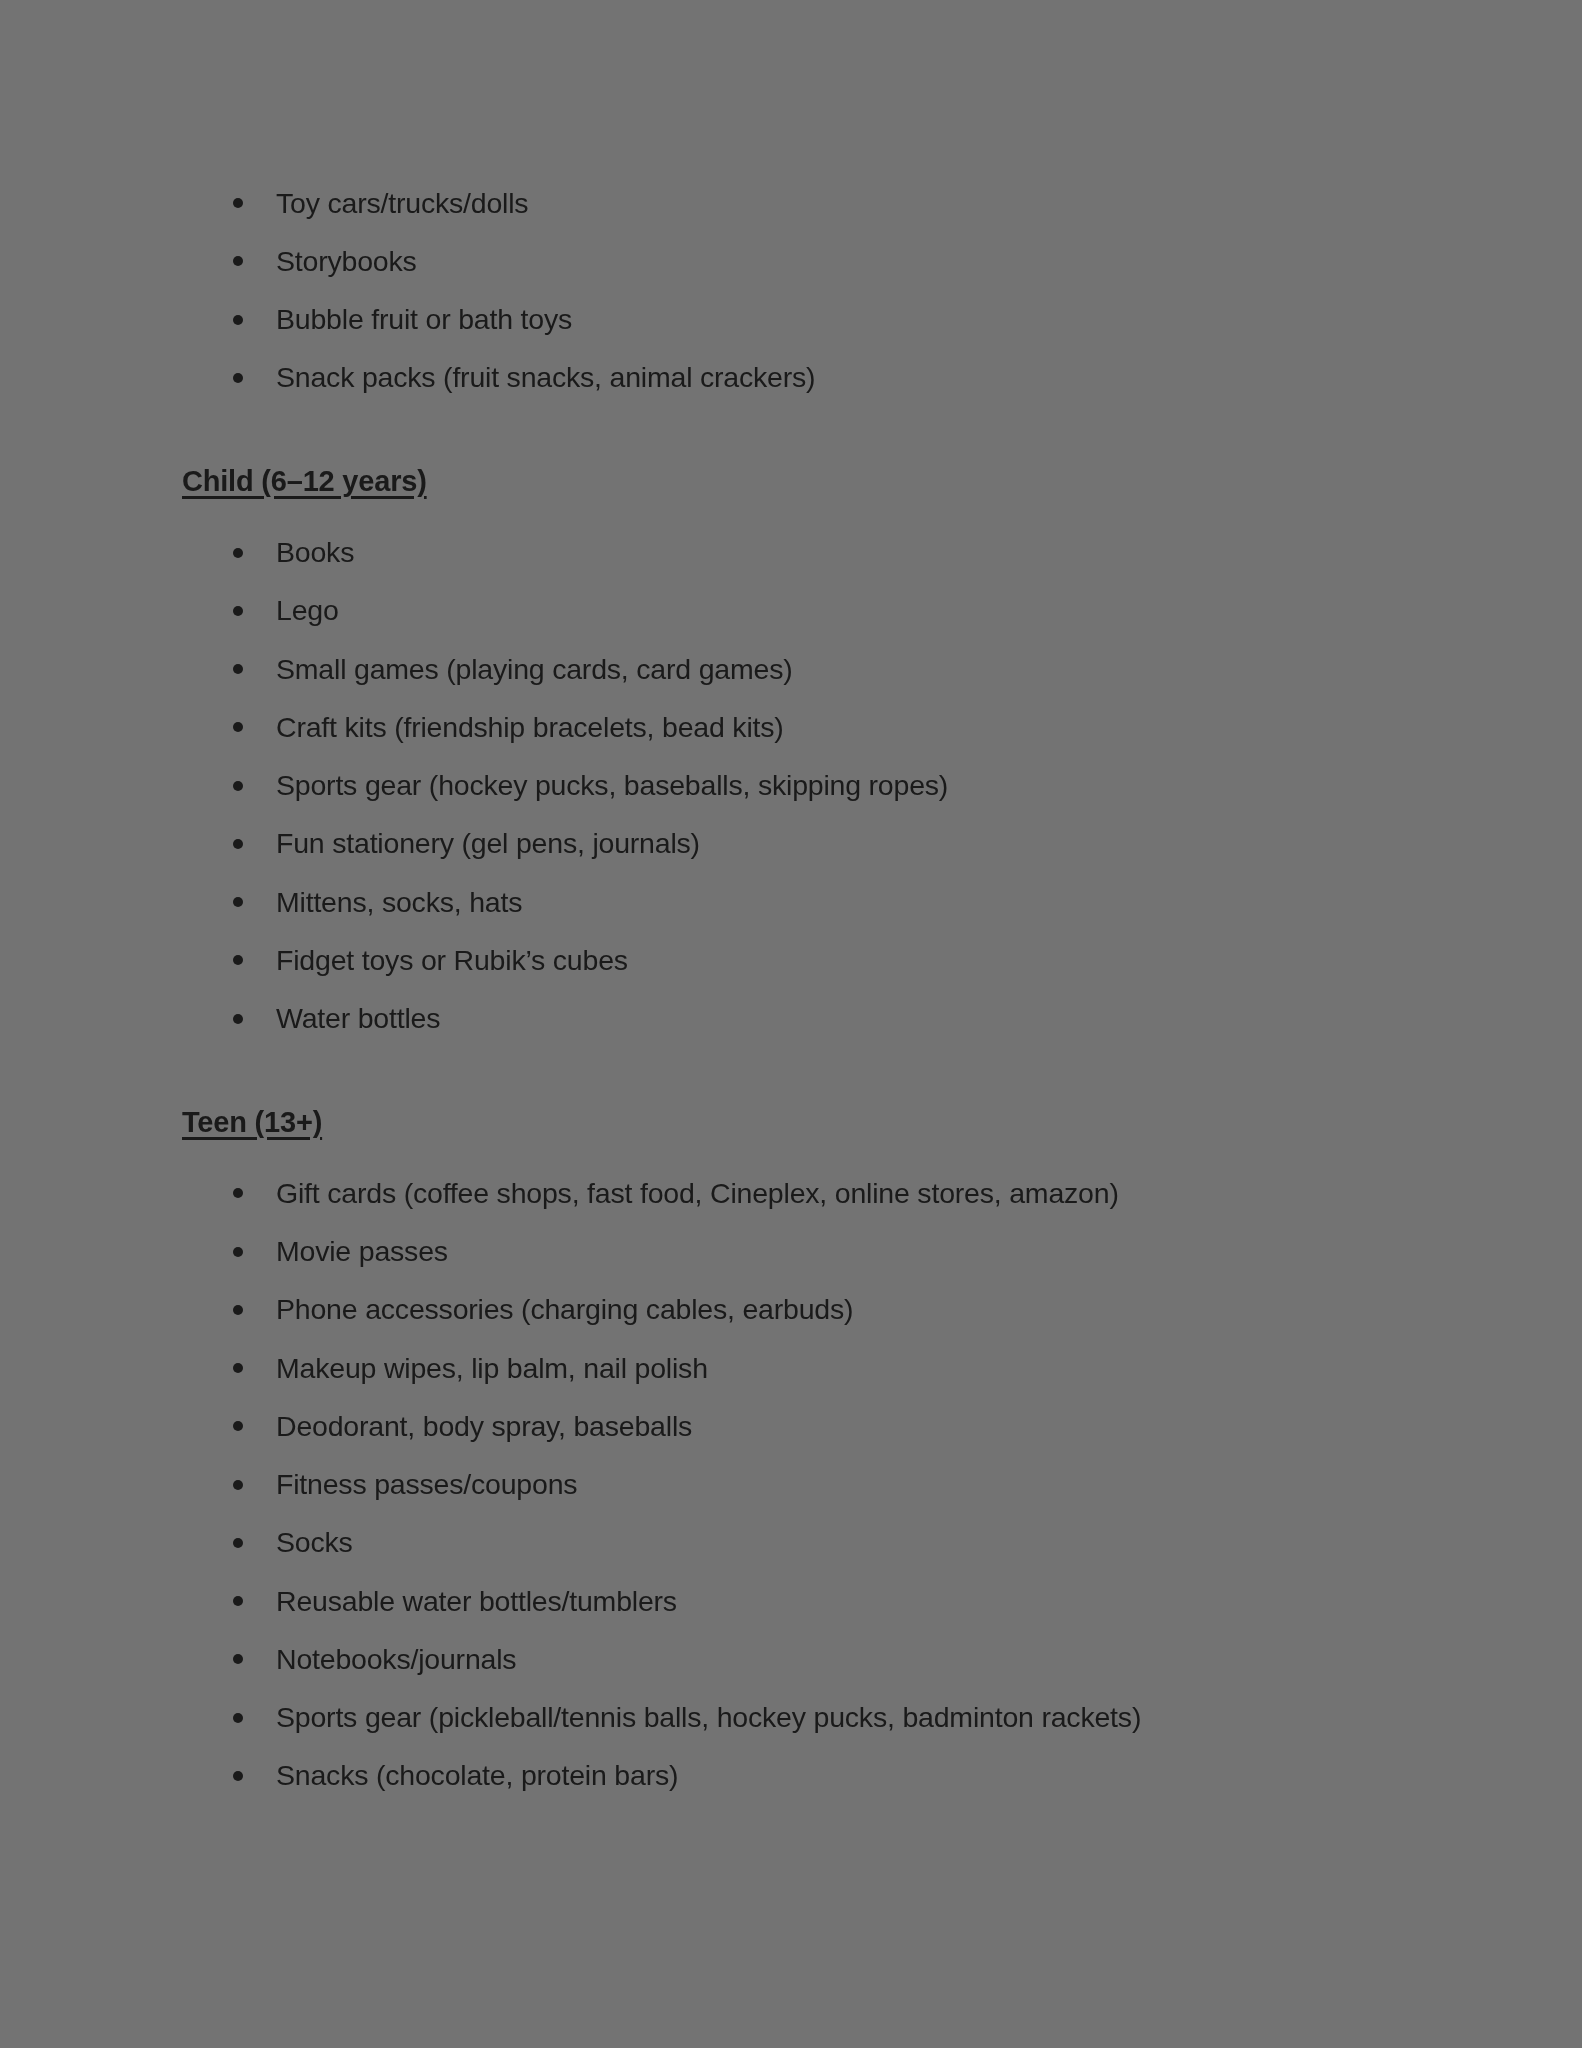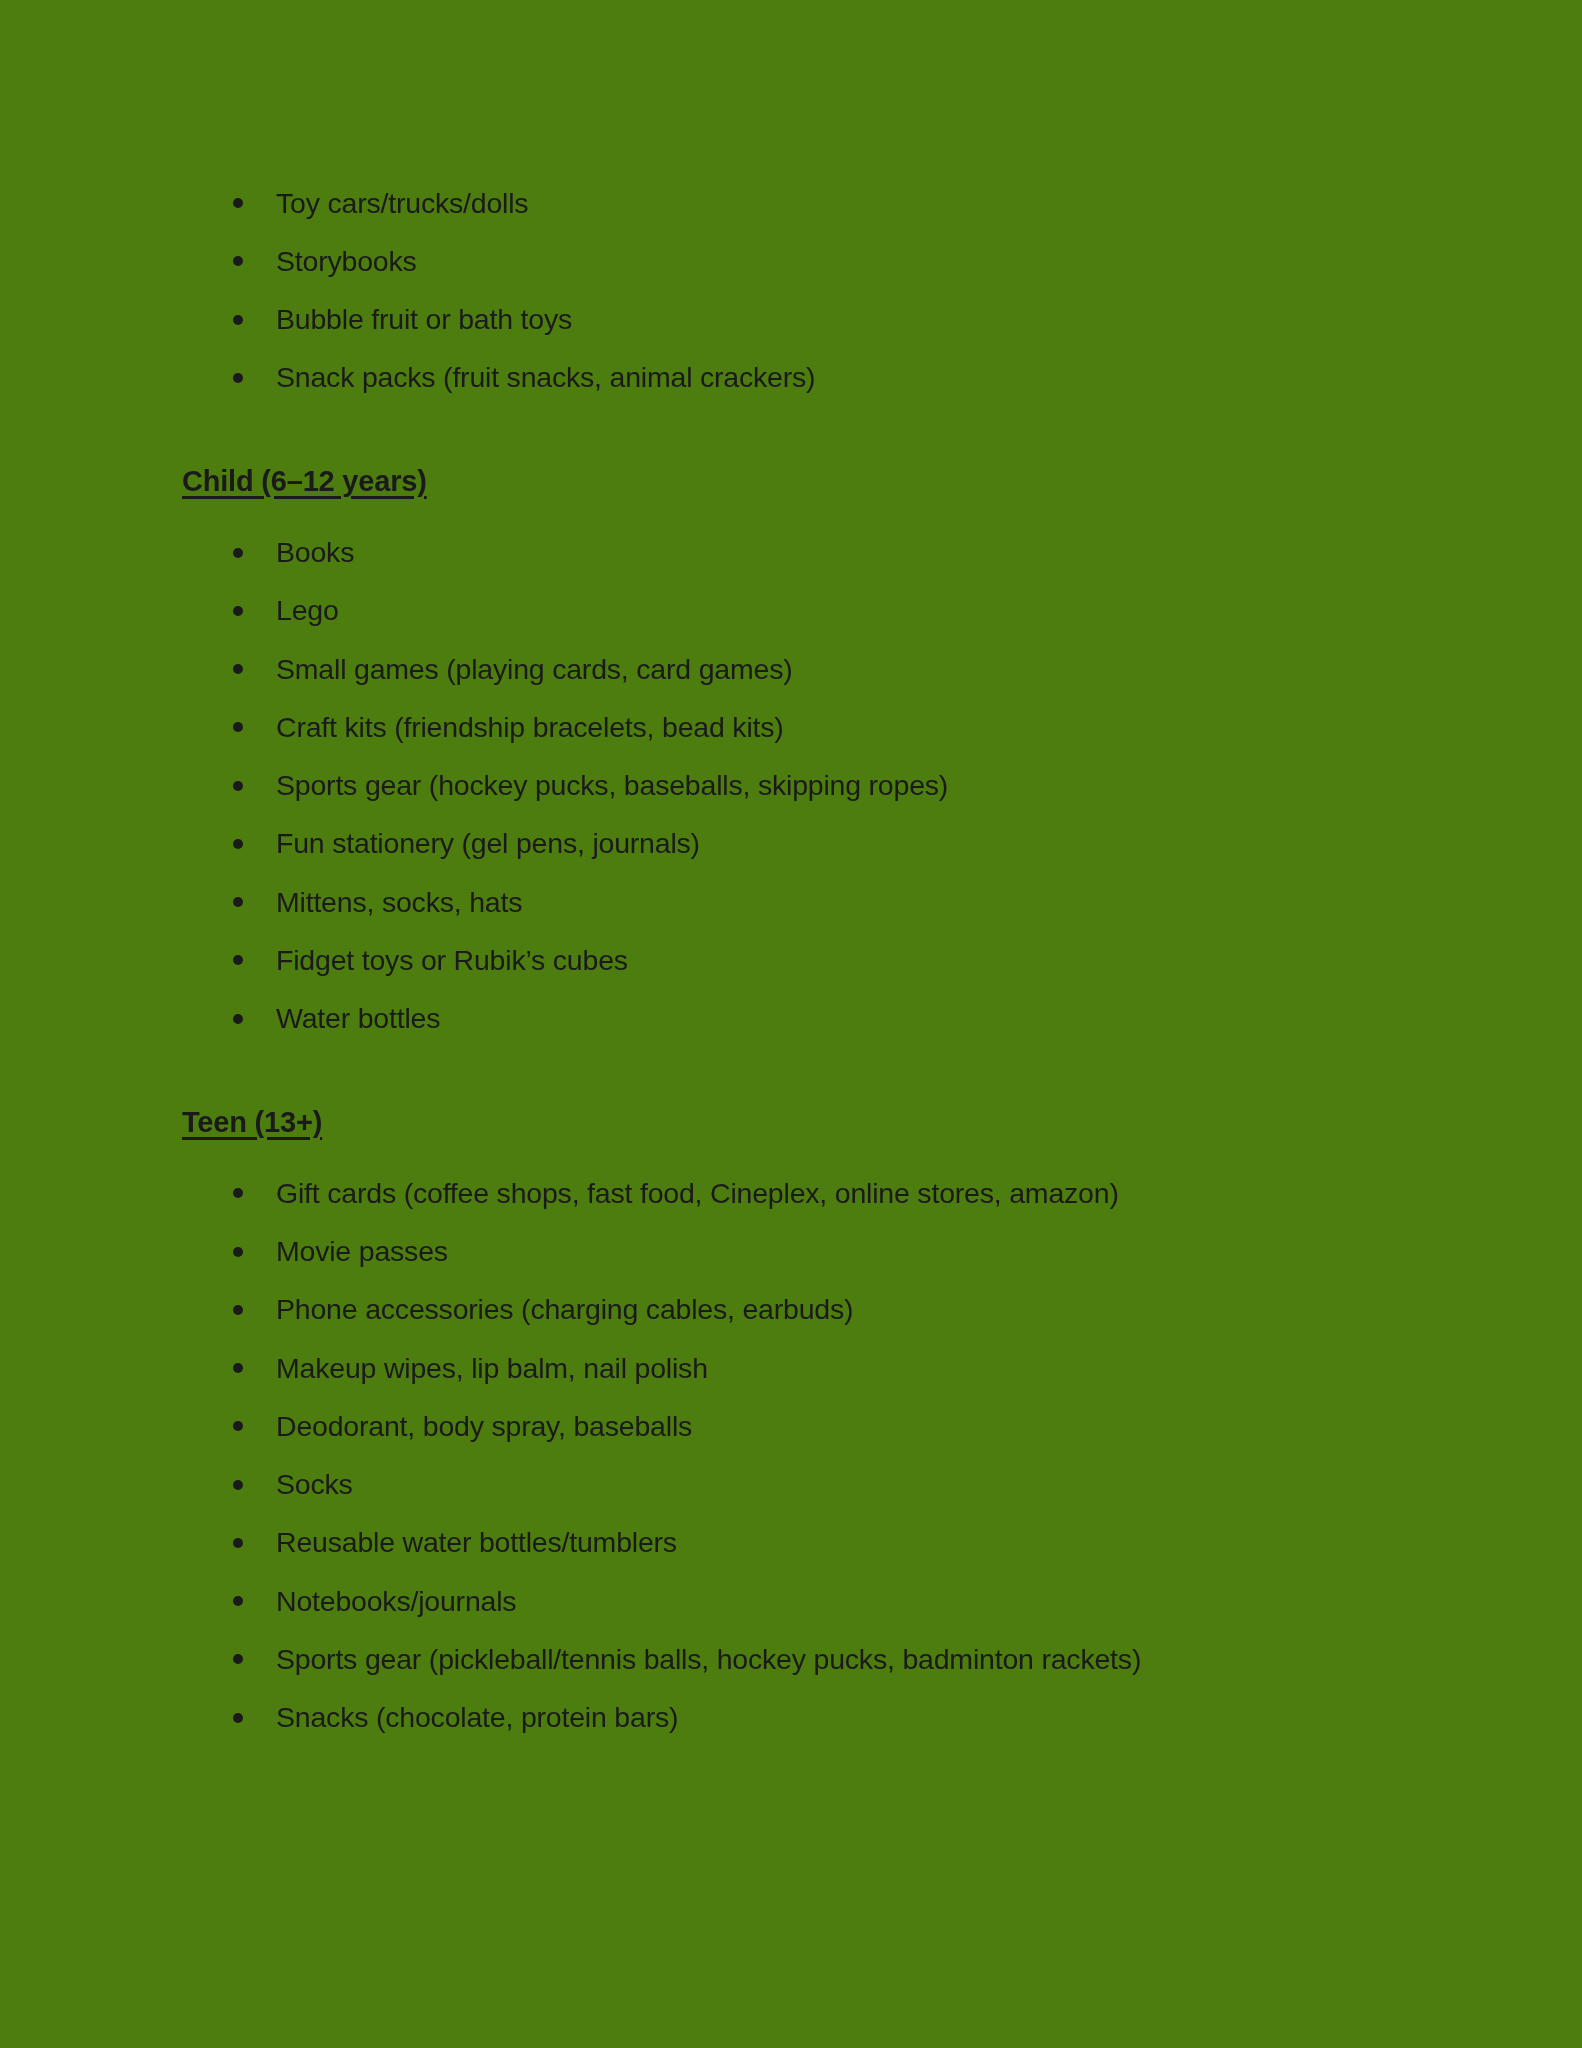--- a/index.html
+++ b/index.html
@@ -4,21 +4,21 @@
 <style>
   html, body {
     margin: 0;
     padding: 0;
     background: #ffffff;
   }
   .page {
     position: relative;
     width: 1582px;
     height: 2048px;
-    background: #4d7c0f;
+    background: #737373;
     overflow: hidden;
     font-family: "Liberation Sans", "DejaVu Sans", sans-serif;
     color: #1a1a1a;
   }
   .content {
     position: absolute;
     top: 174px;
     left: 182px;
     right: 100px;
   }
@@ -159,20 +159,24 @@
       <li class="row item">
           <span class="bullet"></span>
           <span>Makeup wipes, lip balm, nail polish</span>
         </li>
       <li class="row item">
           <span class="bullet"></span>
           <span>Deodorant, body spray, baseballs</span>
         </li>
       <li class="row item">
           <span class="bullet"></span>
+          <span>Fitness passes/coupons</span>
+        </li>
+      <li class="row item">
+          <span class="bullet"></span>
           <span>Socks</span>
         </li>
       <li class="row item">
           <span class="bullet"></span>
           <span>Reusable water bottles/tumblers</span>
         </li>
       <li class="row item">
           <span class="bullet"></span>
           <span>Notebooks/journals</span>
         </li>

